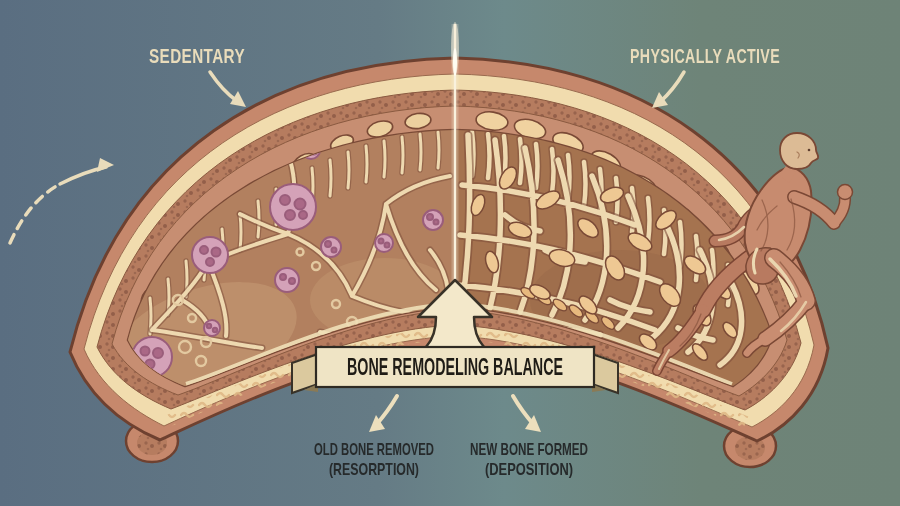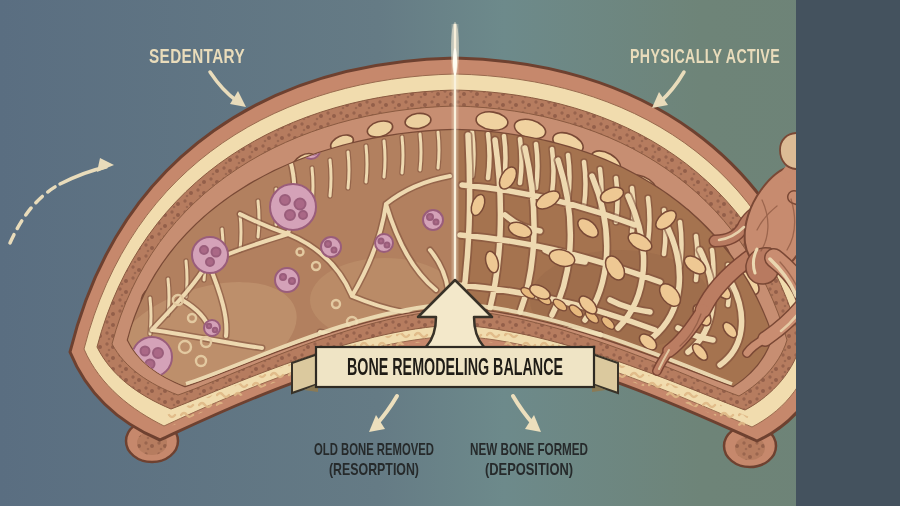--- a/index.html
+++ b/index.html
@@ -1,16 +1,16 @@
 <!DOCTYPE html>
 <html><head>
 <meta charset="utf-8">
 <style>
   html,body{margin:0;padding:0;background:#44525e;}
-  .stage{width:796px;height:506px;position:relative;overflow:hidden;
+  .stage{width:900px;height:506px;position:relative;overflow:hidden;
          font-family:"Liberation Sans",sans-serif;text-align:center;}
   svg{display:block;}
   text{font-family:"Liberation Sans",sans-serif;font-weight:bold;}
 </style>
 </head>
 <body>
 
 <div class="stage">
 <svg width="900" height="506" viewBox="0 0 900 506">
   <defs>

